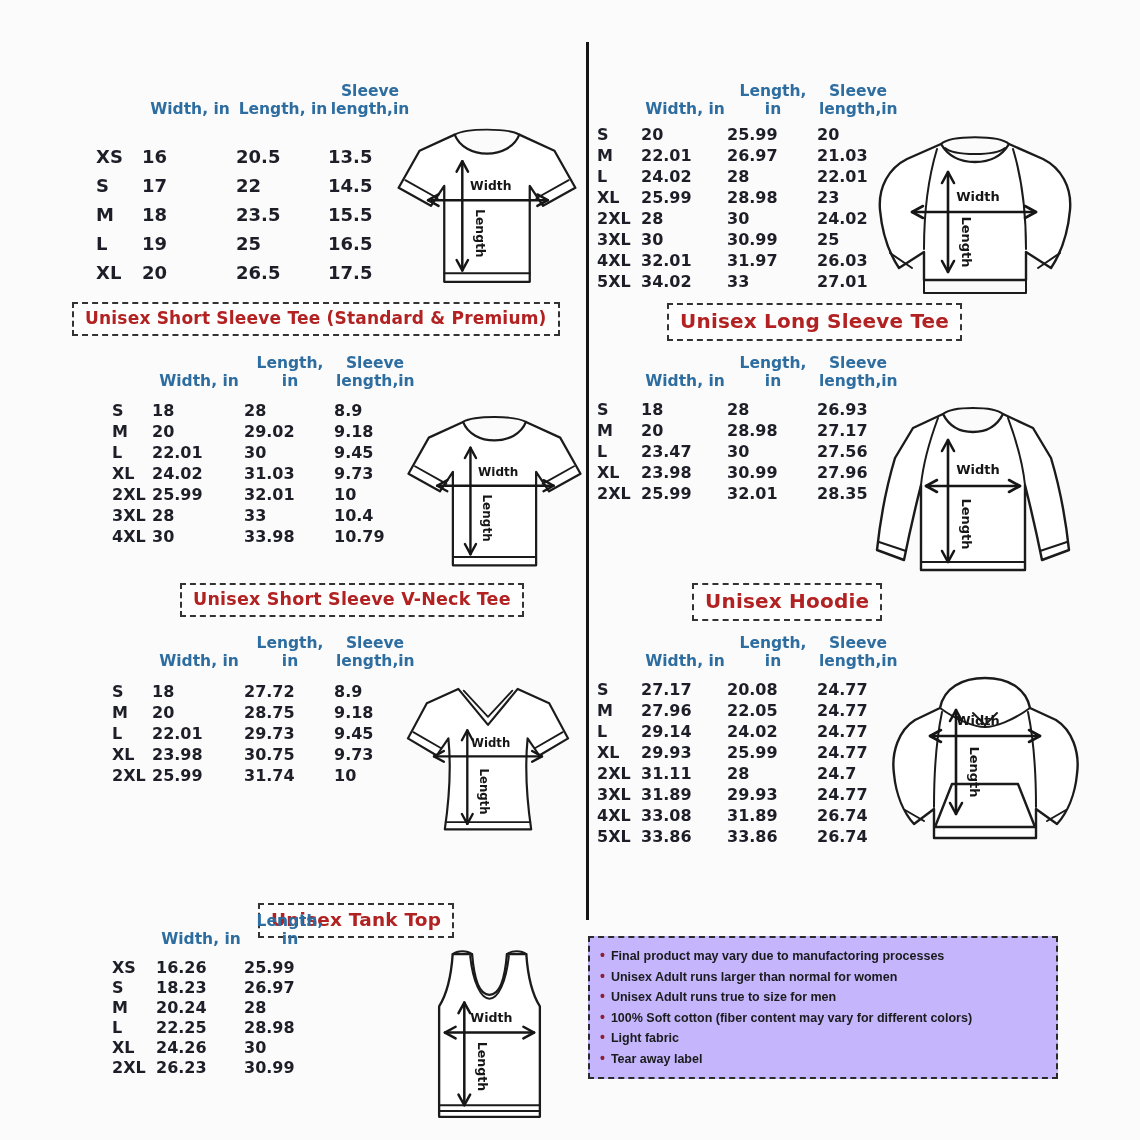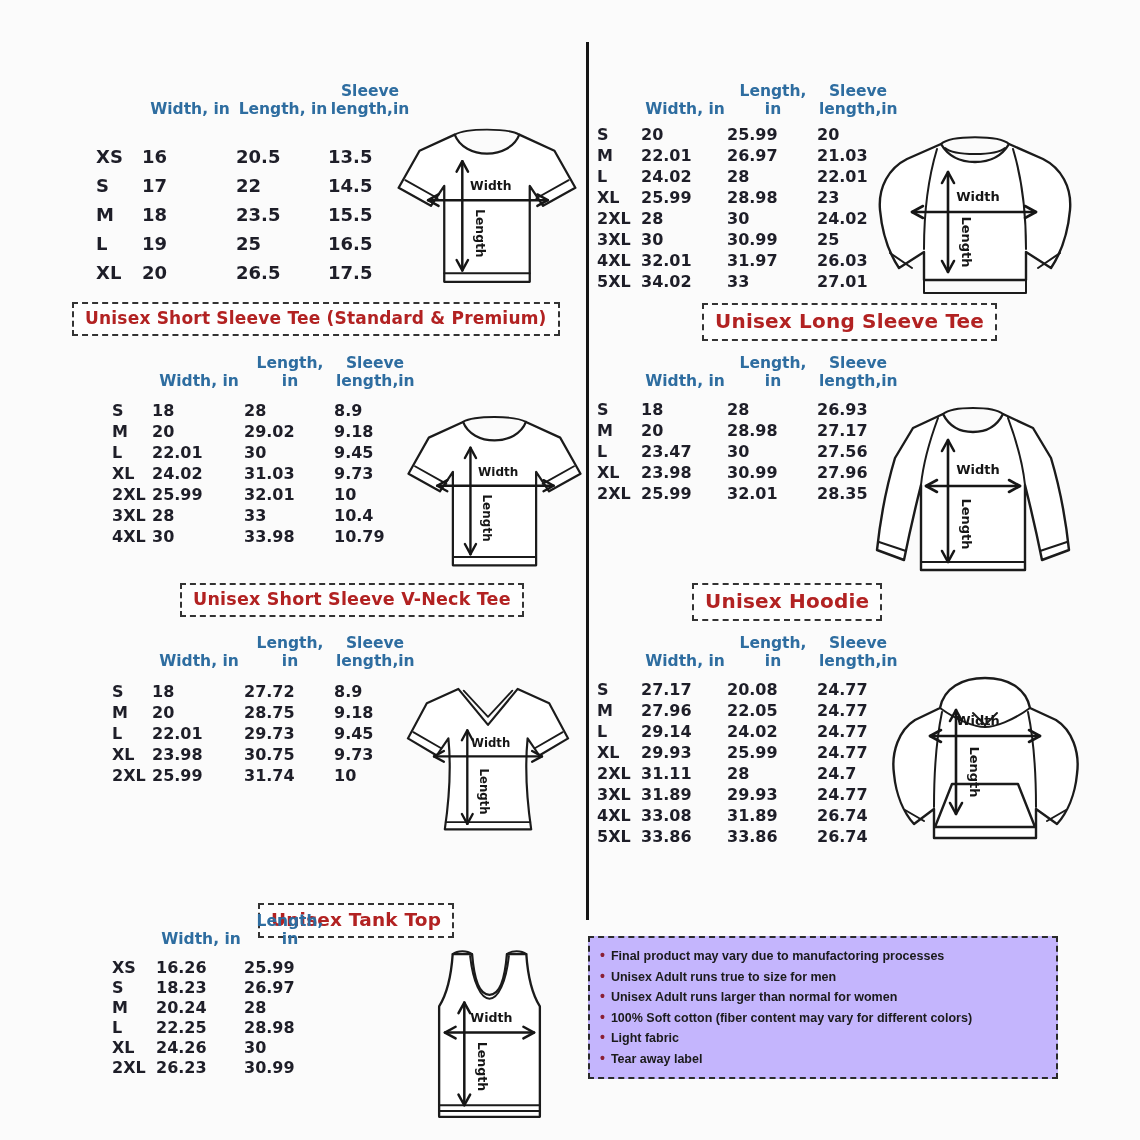--- a/index.html
+++ b/index.html
@@ -271,21 +271,21 @@
     <path class="arr" d="M38 97 L164 97"></path>
     <path class="arr" d="M49 91 L38 97 L49 103"></path>
     <path class="arr" d="M153 91 L164 97 L153 103"></path>
     <path class="arr" d="M74 56 L74 171"></path>
     <path class="arr" d="M68 67 L74 56 L80 67"></path>
     <path class="arr" d="M68 160 L74 171 L80 160"></path>
     <text class="alabel" x="104" y="86" text-anchor="middle">Width</text>
     <text class="alabel" x="88" y="132" text-anchor="middle" transform="rotate(90 88 132)">Length</text>
   </svg>
 
-  <div class="title-box" style="left:702px;top:303px;">Unisex Long Sleeve Tee</div>
+  <div class="title-box" style="left:667px;top:303px;">Unisex Long Sleeve Tee</div>
   <div class="tbl t-right" style="left:597px;top:350px;">
     <div class="thead" style="margin-bottom:9px;">
       <span class="c size"></span>
       <span class="c w">Width, in</span>
       <span class="c l">Length, in</span>
       <span class="c s">Sleeve length,in</span>
     </div>
     <div>
 
         <div class="tr">
@@ -552,24 +552,24 @@
     <path class="arr" d="M48 75 L54 64 L60 75"></path>
     <path class="arr" d="M48 159 L54 170 L60 159"></path>
     <text class="alabel" x="82" y="84" text-anchor="middle">Width</text>
     <text class="alabel" x="68" y="130" text-anchor="middle" transform="rotate(90 68 130)">Length</text>
   </svg>
 
   <div class="notes">
 
       <div class="note-item"><span class="bullet">•</span><span>Final product may vary due to manufactoring processes</span></div>
 
+      <div class="note-item"><span class="bullet">•</span><span>Unisex Adult runs larger than normal for women</span></div>
+
       <div class="note-item"><span class="bullet">•</span><span>Unisex Adult runs true to size for men</span></div>
 
-      <div class="note-item"><span class="bullet">•</span><span>Unisex Adult runs larger than normal for women</span></div>
-
       <div class="note-item"><span class="bullet">•</span><span>100% Soft cotton (fiber content may vary for different colors)</span></div>
 
       <div class="note-item"><span class="bullet">•</span><span>Light fabric</span></div>
 
       <div class="note-item"><span class="bullet">•</span><span>Tear away label</span></div>
     </div>
 
 </div>
 
 </body></html>

